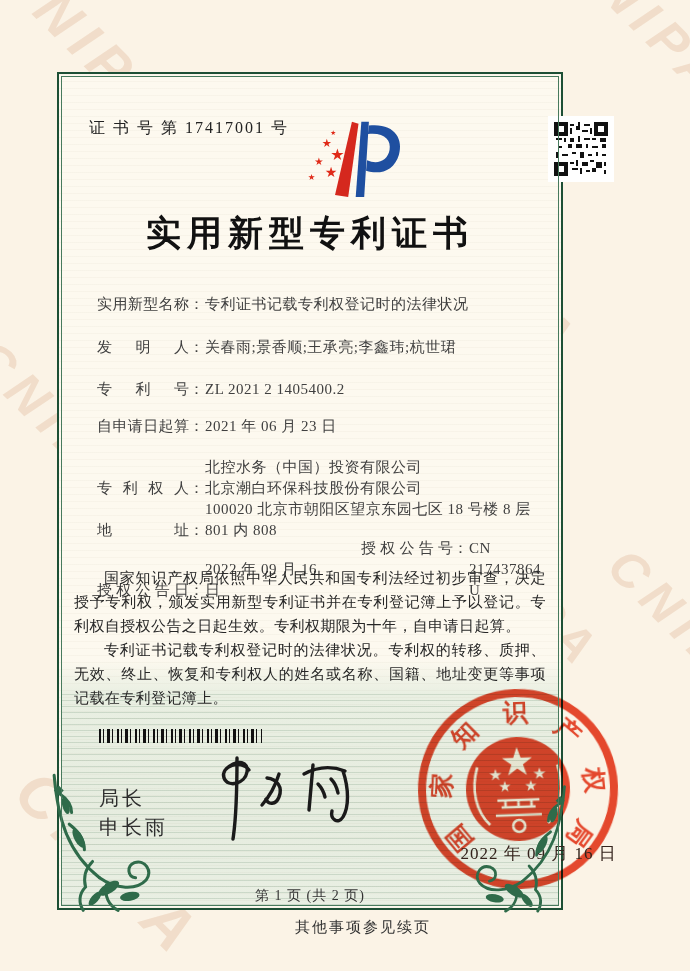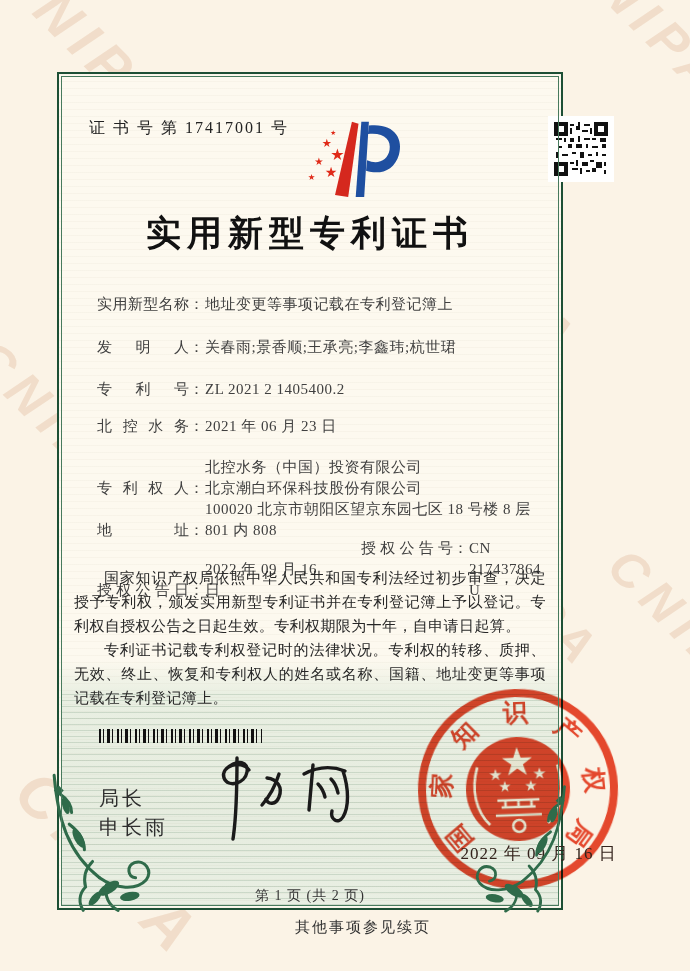--- a/index.html
+++ b/index.html
@@ -209,34 +209,34 @@
           <rect x="26" y="25" width="1" height="2"></rect>
       </g>
     </svg>
   </div>
 
   <div class="title">实用新型专利证书</div>
 
   <div class="field-row" style="top:220px">
     <span class="f-label">实用新型名称</span>
     <span class="f-colon">：</span>
-    <span class="f-value">地址变更等事项记载在专利登记簿上</span>
+    <span class="f-value">专利证书记载专利权登记时的法律状况</span>
   </div>
   <div class="field-row" style="top:263px">
     <span class="f-label">发明人</span>
     <span class="f-colon">：</span>
     <span class="f-value">关春雨;景香顺;王承亮;李鑫玮;杭世珺</span>
   </div>
   <div class="field-row" style="top:305px">
     <span class="f-label">专利号</span>
     <span class="f-colon">：</span>
     <span class="f-value">ZL 2021 2 1405400.2</span>
   </div>
   <div class="field-row" style="top:342px">
-    <span class="f-label">北控水务</span>
+    <span class="f-label">自申请日起算</span>
     <span class="f-colon">：</span>
     <span class="f-value">2021 年 06 月 23 日</span>
   </div>
   <div class="field-row" style="top:383px">
     <span class="f-label">专利权人</span>
     <span class="f-colon">：</span>
     <span class="f-value">
       <span style="display:block">北控水务（中国）投资有限公司</span>
       <span style="display:block">北京潮白环保科技股份有限公司</span>
     </span>

